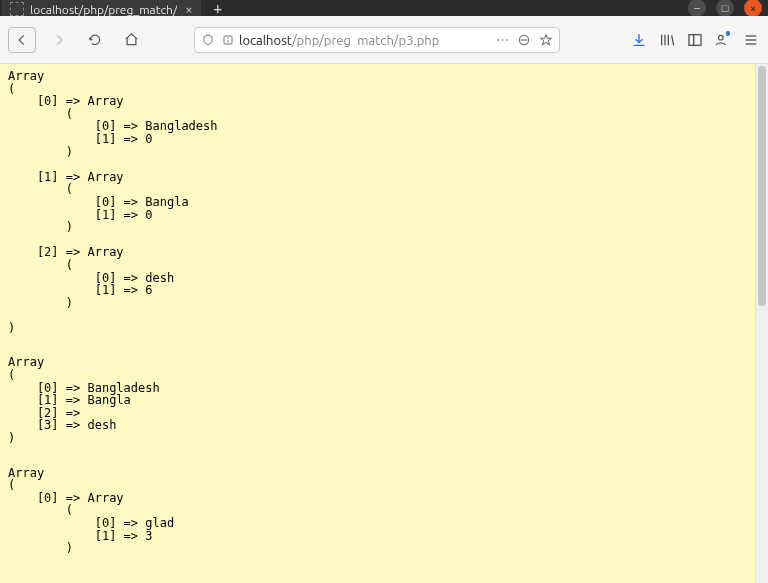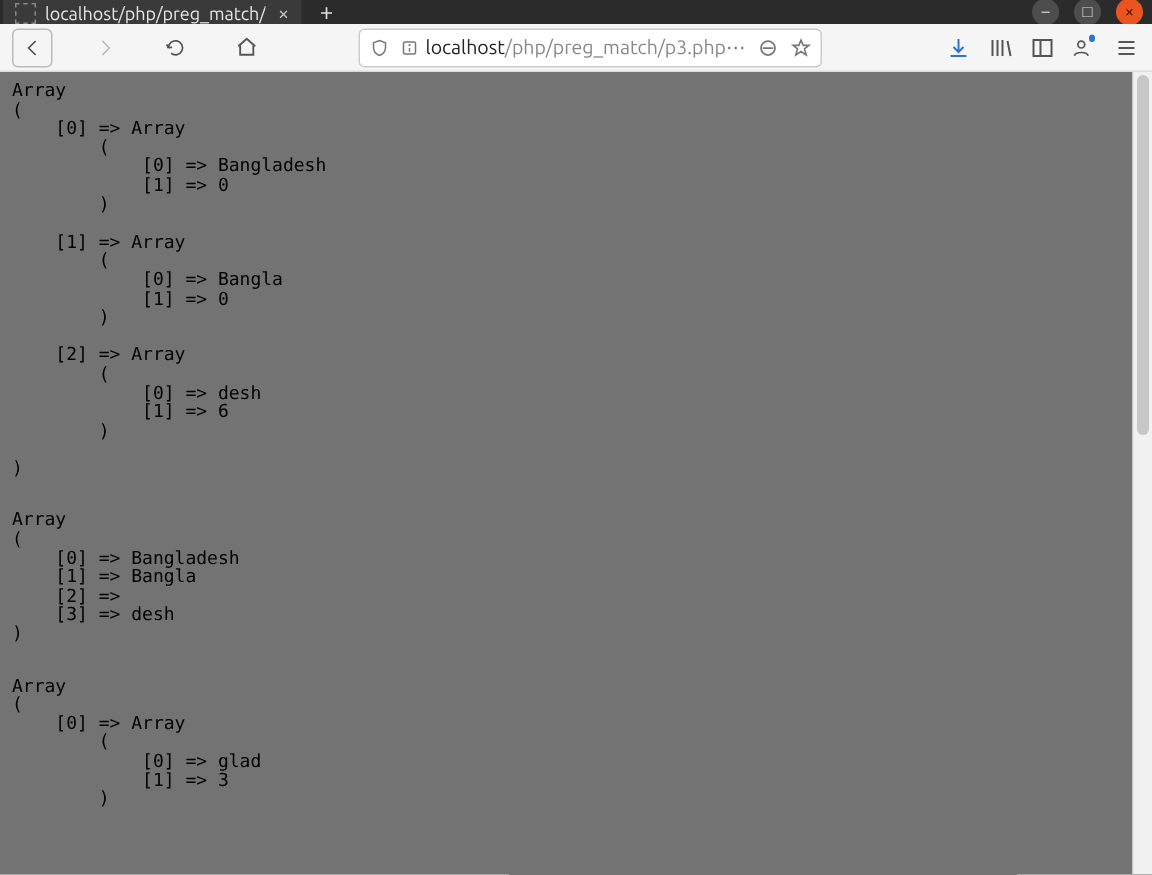--- a/index.html
+++ b/index.html
@@ -73,27 +73,27 @@
       align-items: center;
       justify-content: center;
       font-size: 11px;
       color: #ddd;
       cursor: pointer;
     }
     .winbtn.circle { background: #4d4d4d; }
     .winbtn.close { background: #e95420; color: #2b0e04; }
     
     .navrow {
-      height: 32px;
+      height: 48px;
       background: #f5f5f5;
       border-bottom: 1px solid #ddd;
       display: flex;
       align-items: center;
       padding: 0 8px;
-      gap: 22px;
+      gap: 10px;
     }
     .navbtn {
       width: 26px; height: 26px;
       display: flex;
       align-items: center;
       justify-content: center;
       color: #555;
       border-radius: 4px;
       cursor: pointer;
     }
@@ -139,21 +139,21 @@
     .ticon.blue { color: #2b74d1; }
     .ticon .dot {
       width: 5px; height: 5px; background: #2b74d1; border-radius: 50%;
       position: relative; top: -6px; left: -2px;
     }
     
     .viewport {
       flex: 1;
       position: relative;
       overflow: hidden;
-      background: #737373;
+      background: #fef9c3;
     }
     .page {
       position: absolute;
       top: 0; left: 0; right: 14px; bottom: 0;
       overflow: hidden;
       padding: 6px 8px;
     }
     pre.dump {
       font-family: "DejaVu Sans Mono", Menlo, Consolas, monospace;
       font-size: 12px;

